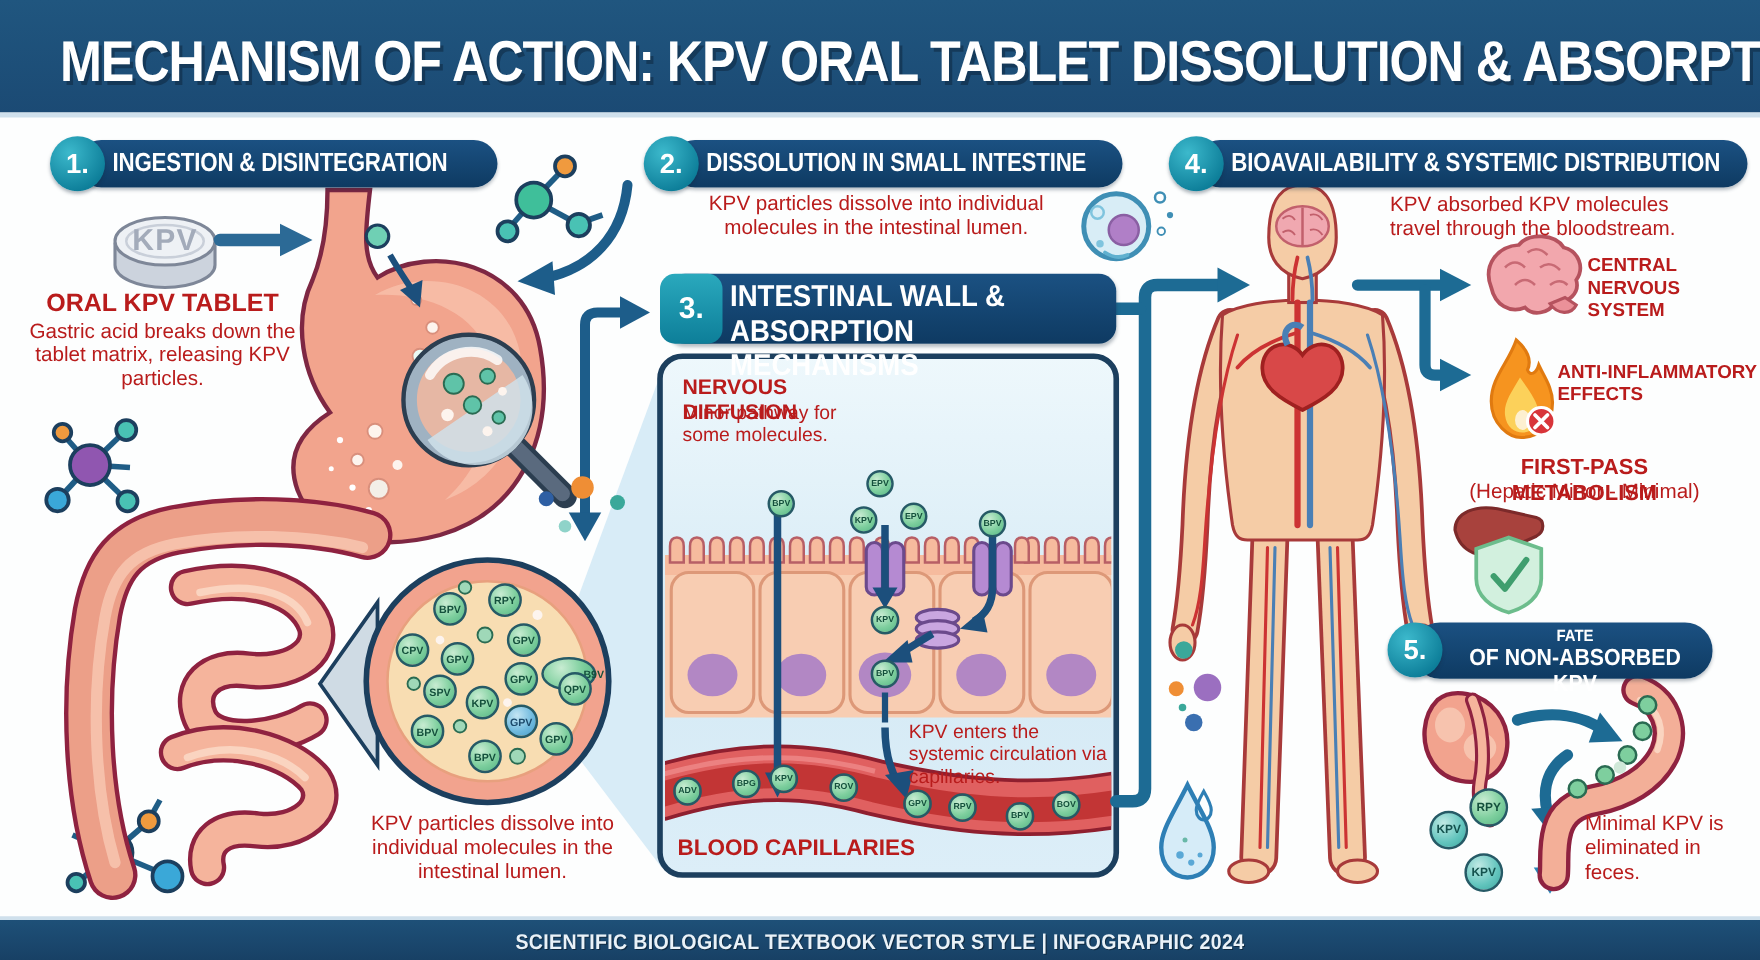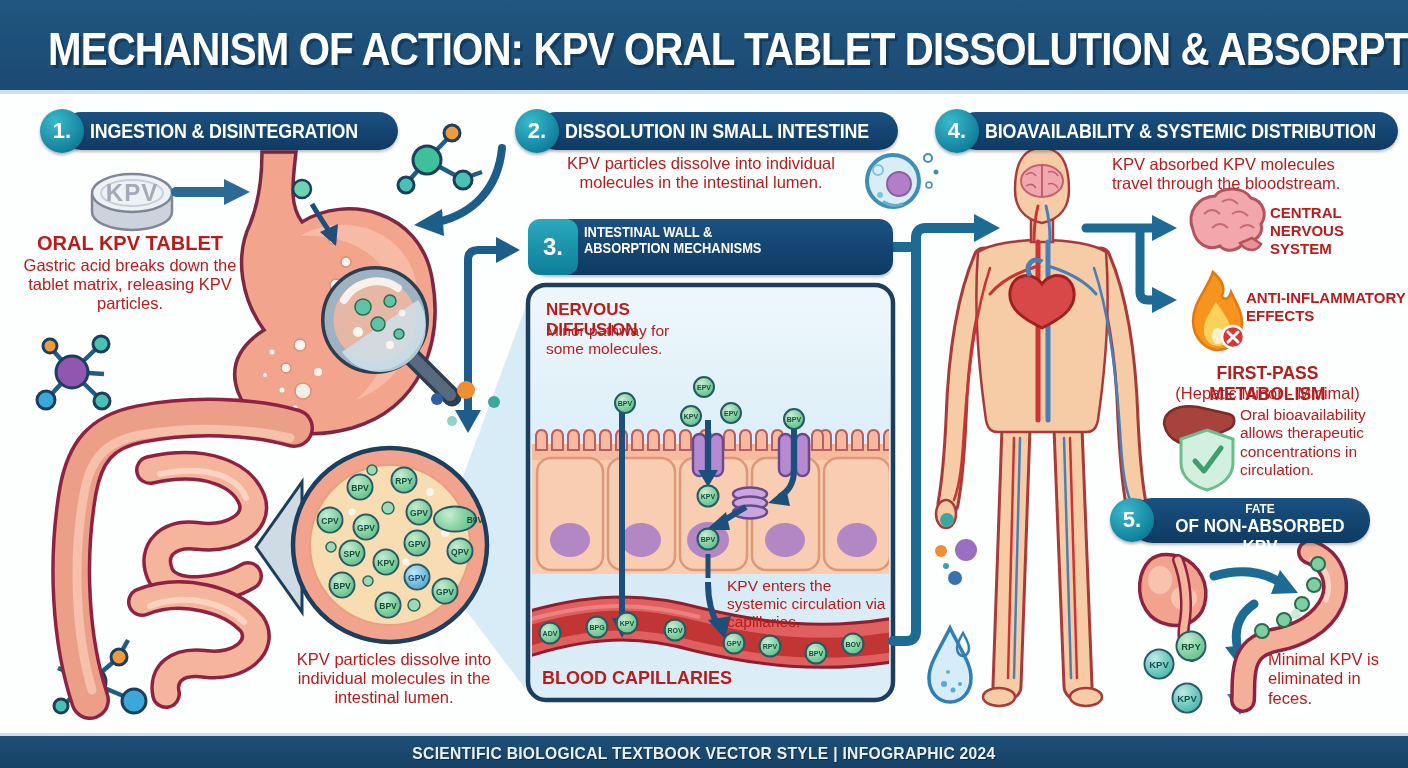--- a/index.html
+++ b/index.html
@@ -393,21 +393,21 @@
     <span class="t">INGESTION &amp; DISINTEGRATION</span>
   </div>
   <div class="num" style="left:40px;top:109px;">1.</div>
 
   <div class="pill" style="left:537px;top:112px;width:333px;padding-left:28px;">
     <span class="t">DISSOLUTION IN SMALL INTESTINE</span>
   </div>
   <div class="num" style="left:515px;top:109px;">2.</div>
 
   <div class="block-pill" style="left:534px;top:219px;width:359px;height:56px;">
-    <div style="position:absolute;left:50px;top:5px;color:#fff;font-weight:700;font-size:14px;line-height:1.15;">
+    <div style="position:absolute;left:50px;top:5px;color:#fff;font-weight:700;font-size:24px;line-height:1.15;">
       <span class="condl">INTESTINAL WALL &amp;</span>
       <span class="condl">ABSORPTION MECHANISMS</span>
     </div>
   </div>
   <div class="numsq" style="left:528px;top:219px;">3.</div>
 
   <div class="pill" style="left:957px;top:112px;width:413px;padding-left:28px;">
     <span class="t">BIOAVAILABILITY &amp; SYSTEMIC DISTRIBUTION</span>
   </div>
   <div class="num" style="left:935px;top:109px;">4.</div>
@@ -431,30 +431,29 @@
   <div class="txt bold" style="left:546px;top:300px;width:160px;font-size:17px;">NERVOUS DIFFUSION</div>
   <div class="txt" style="left:546px;top:322px;width:135px;font-size:15.5px;line-height:1.15;">Minor pathway for some molecules.</div>
   <div class="txt" style="left:727px;top:577px;width:162px;font-size:15.5px;line-height:1.15;">KPV enters the systemic circulation via capillaries.</div>
   <div class="txt bold" style="left:542px;top:668px;width:200px;font-size:18px;">BLOOD CAPILLARIES</div>
 
   <div class="txt" style="left:1112px;top:155px;width:252px;font-size:16.5px;line-height:1.15;">KPV absorbed KPV molecules travel through the bloodstream.</div>
   <div class="txt bold" style="left:1270px;top:204px;width:100px;font-size:15px;line-height:1.2;">CENTRAL NERVOUS SYSTEM</div>
   <div class="txt bold" style="left:1246px;top:289px;width:160px;font-size:15px;line-height:1.2;">ANTI-INFLAMMATORY EFFECTS</div>
   <div class="txt bold ctr" style="left:1160px;top:363px;width:215px;font-size:17.5px;">FIRST-PASS METABOLISM</div>
   <div class="txt ctr" style="left:1160px;top:384px;width:215px;font-size:16.5px;">(Hepatic Minor - Minimal)</div>
-  <div class="txt" style="left:1240px;top:406px;width:132px;font-size:15.5px;line-height:1.18;">Oral bioavailability allows therapeutic concentrations in circulation.</div>
 
   <div class="txt" style="left:1268px;top:650px;width:122px;font-size:16.5px;line-height:1.18;">Minimal KPV is eliminated in feces.</div>
 
   <div class="p m" style="left:404px;top:480px;">RPY</div>
   <div class="p m" style="left:360px;top:487px;">BPV</div>
   <div class="p m" style="left:330px;top:520px;">CPV</div>
   <div class="p m" style="left:366px;top:527px;">GPV</div>
   <div class="p m" style="left:419px;top:512px;">GPV</div>
-  <div class="p m" style="left:455px;top:519px;padding-left:40px;">B9V</div>
+  <div class="p m" style="left:455px;top:539px;padding-left:40px;">B9V</div>
   <div class="p m" style="left:352px;top:553px;">SPV</div>
   <div class="p m" style="left:386px;top:562px;">KPV</div>
   <div class="p m" style="left:417px;top:543px;">GPV</div>
   <div class="p m" style="left:460px;top:551px;">QPV</div>
   <div class="p m blue" style="left:417px;top:577px;">GPV</div>
   <div class="p m" style="left:342px;top:585px;">BPV</div>
   <div class="p m" style="left:445px;top:591px;">GPV</div>
   <div class="p m" style="left:388px;top:605px;">BPV</div>
 
   <div class="p s" style="left:625px;top:403px;">BPV</div>

